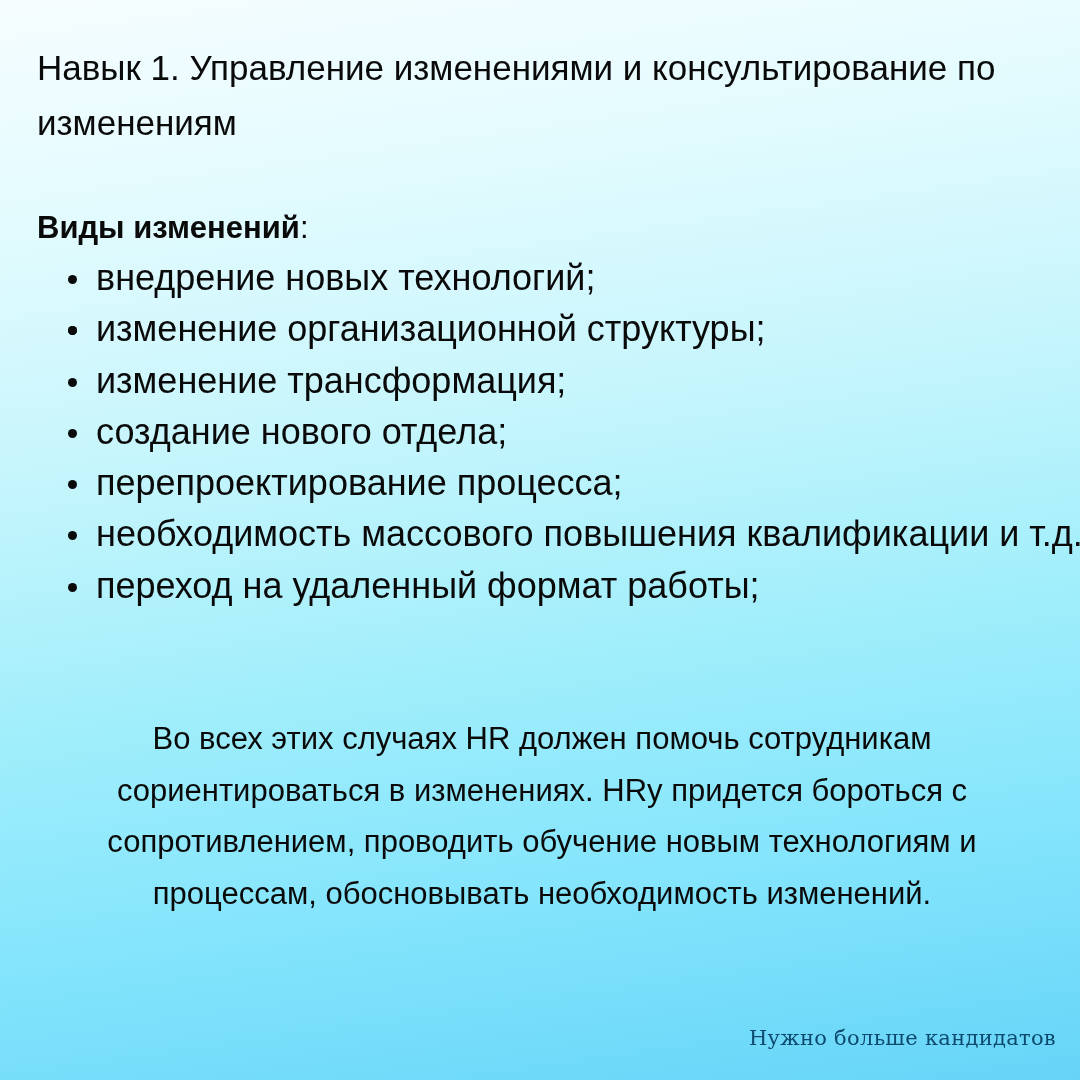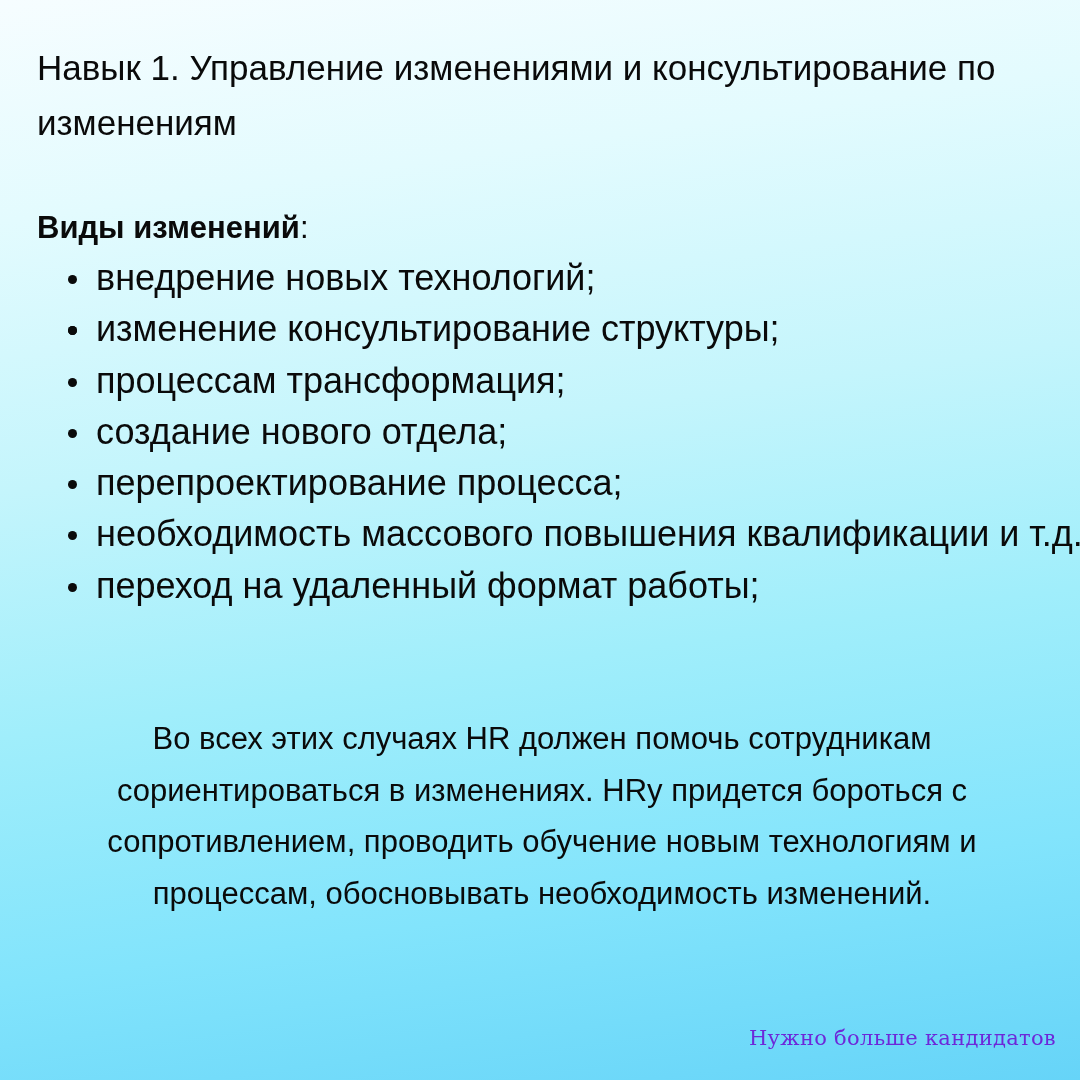--- a/index.html
+++ b/index.html
@@ -26,35 +26,35 @@
   }
   .list li .bullet {
     position: absolute; left: 31px; top: 23px; width: 9px; height: 9px; border-radius: 50%; background: #0a0a0a;
   }
   .para {
     position: absolute; left: 37px; top: 713px; width: 1010px;
     font-size: 31px; line-height: 51.5px; margin: 0; text-align: center;
   }
   .footer {
     position: absolute; right: 24px; top: 1026px;
-    font-family: "DejaVu Serif", serif; font-size: 21px; color: #6d28d9; letter-spacing: 0.3px;
+    font-family: "DejaVu Serif", serif; font-size: 21px; color: #0c4a6e; letter-spacing: 0.3px;
   }
 </style>
 </head>
 <body>
 
 <h1 class="title">Навык 1. Управление изменениями и консультирование по изменениям</h1>
 
 <div class="section-label"><b>Виды изменений</b><span>:</span></div>
 
 <ul class="list">
   <li><span class="bullet"></span><span>внедрение новых технологий;</span></li>
   <li><span class="bullet"></span></li>
-  <li><span class="bullet"></span><span>изменение консультирование структуры;</span></li>
-  <li><span class="bullet"></span><span>процессам трансформация;</span></li>
+  <li><span class="bullet"></span><span>изменение организационной структуры;</span></li>
+  <li><span class="bullet"></span><span>изменение трансформация;</span></li>
   <li><span class="bullet"></span><span>создание нового отдела;</span></li>
   <li><span class="bullet"></span><span>перепроектирование процесса;</span></li>
   <li><span class="bullet"></span><span>необходимость массового повышения квалификации и т.д.</span></li>
   <li><span class="bullet"></span><span>переход на удаленный формат работы;</span></li>
 </ul>
 
 <p class="para">Во всех этих случаях HR должен помочь сотрудникам сориентироваться в изменениях. HRу придется бороться с сопротивлением, проводить обучение новым технологиям и процессам, обосновывать необходимость изменений.</p>
 
 <div class="footer">Нужно больше кандидатов</div>
 

